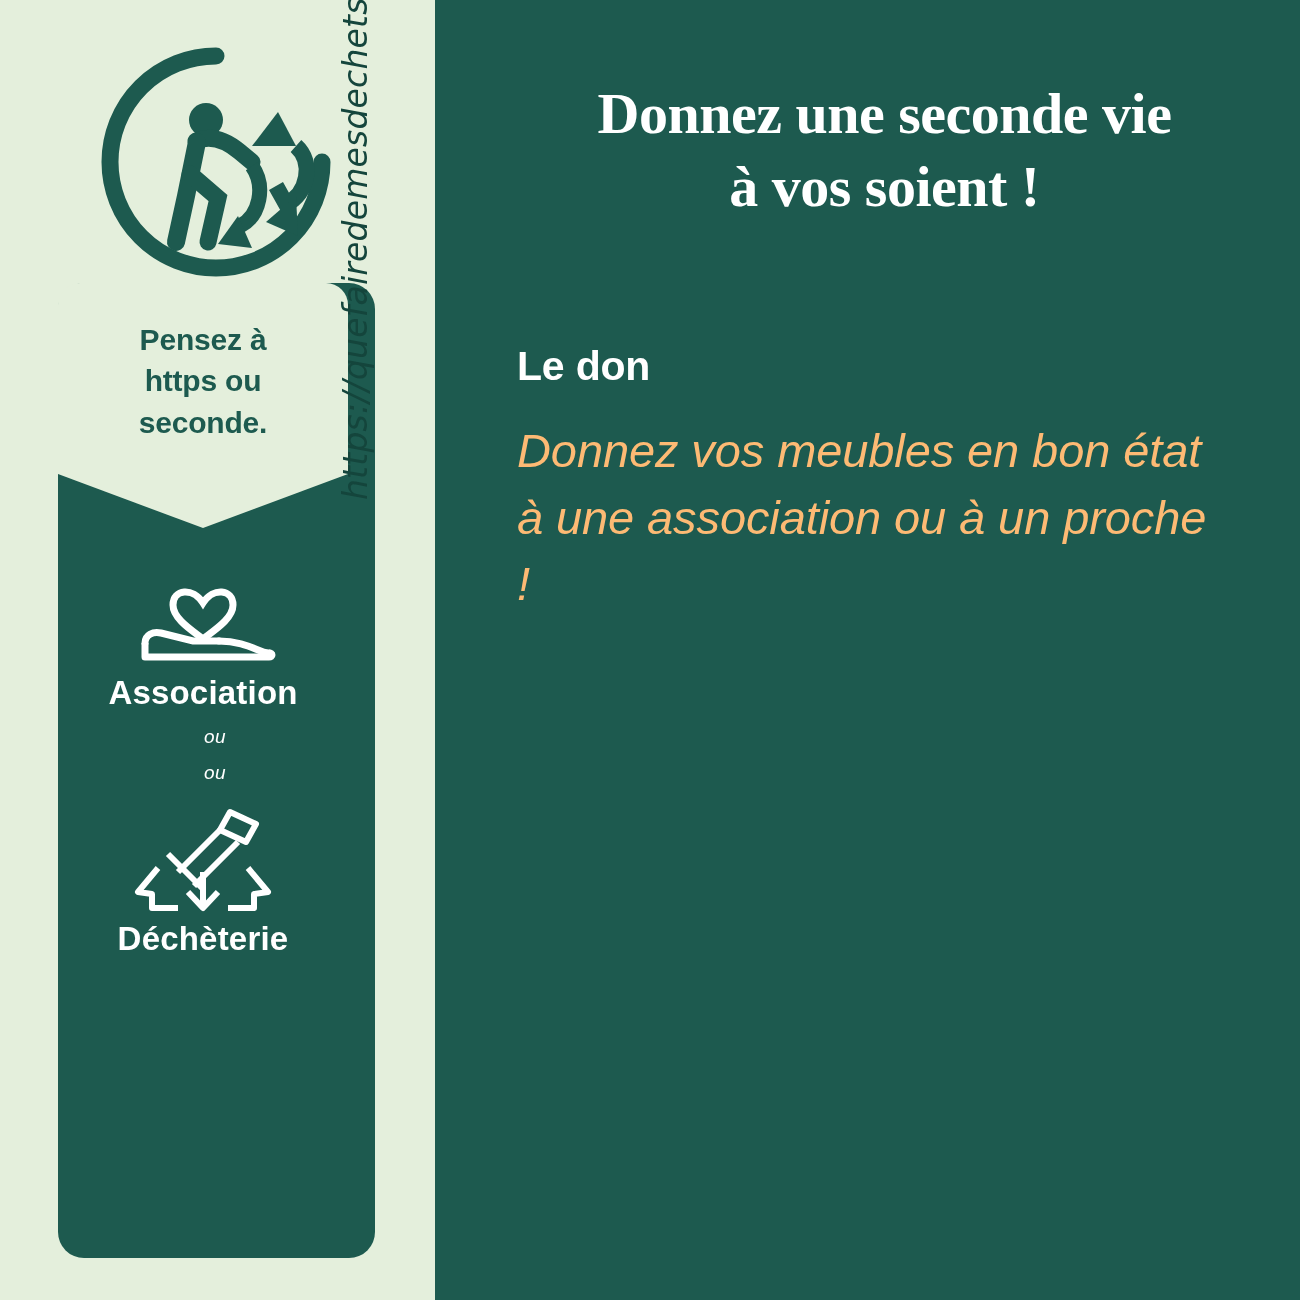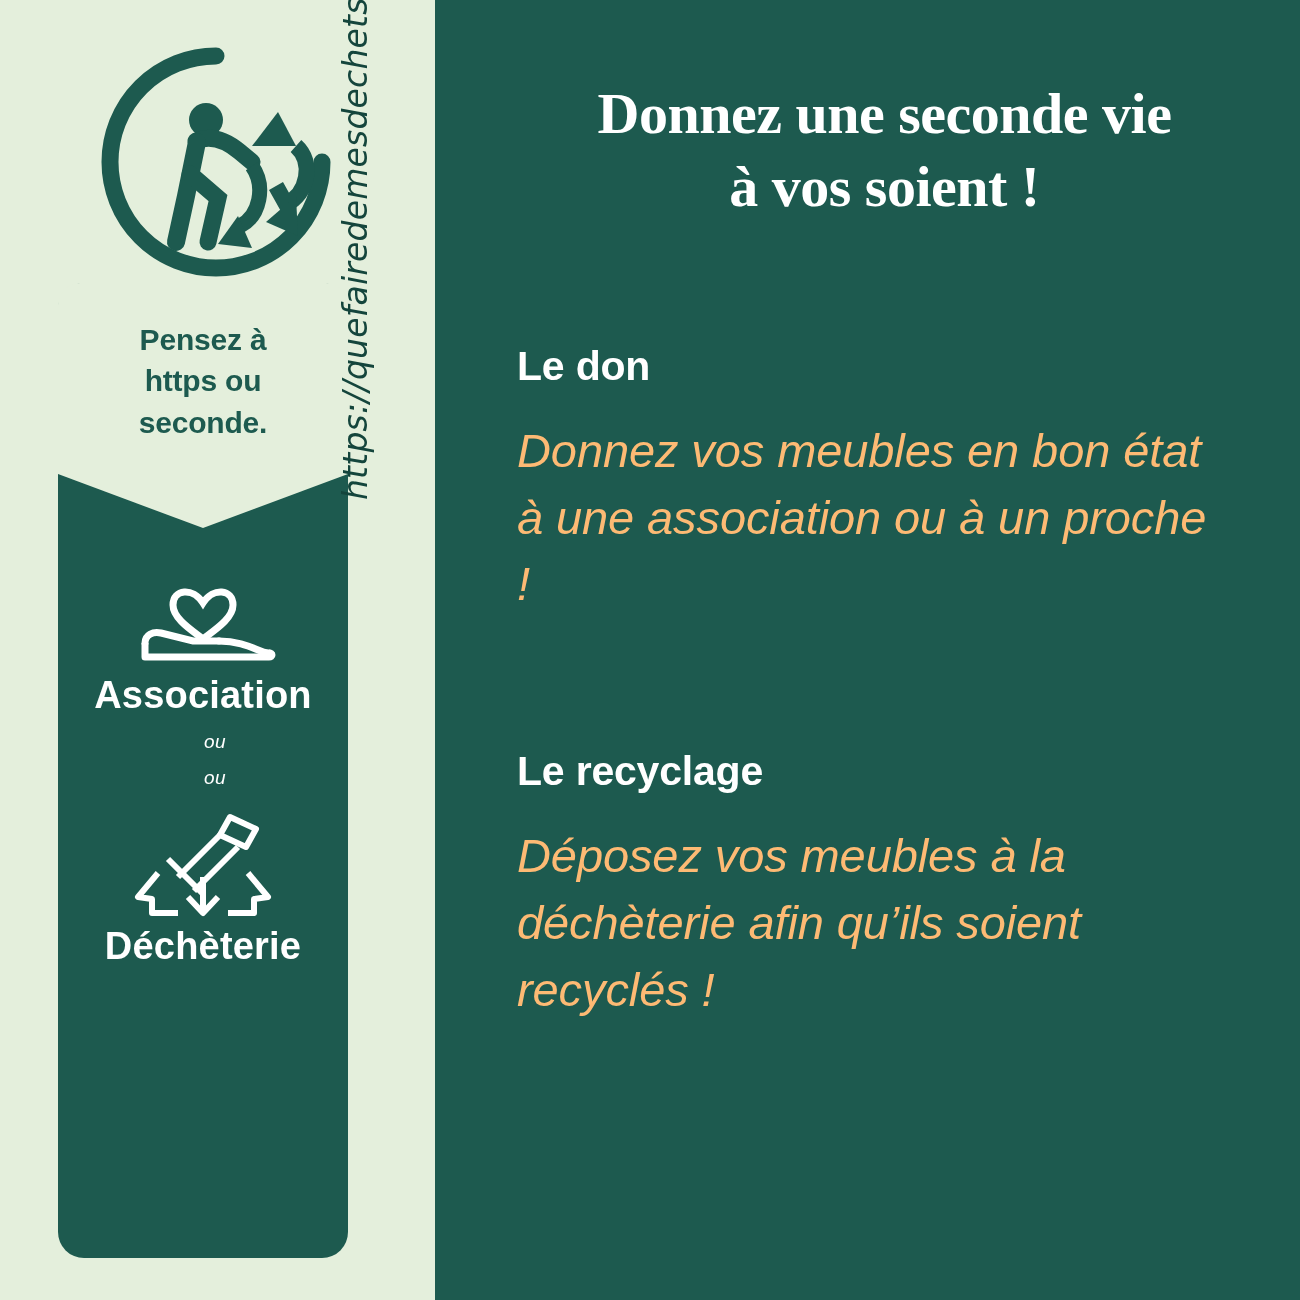--- a/index.html
+++ b/index.html
@@ -35,20 +35,21 @@
     height: 232px;
   }
   .ribbon {
     position: absolute;
     left: 58px;
     top: 283px;
     width: 290px;
     height: 975px;
     background: #1d5a4f;
     border-radius: 26px 26px 26px 26px;
+    padding-left: 27px;
   }
   .ribbon-head {
     position: absolute;
     left: 0;
     top: 0;
     width: 290px;
     height: 245px;
     background: #e4efdc;
     border-radius: 22px 22px 0 0;
     clip-path: polygon(0 0, 100% 0, 100% 78%, 50% 100%, 0 78%);
@@ -74,21 +75,21 @@
   .step {
     margin-top: 18px;
   }
   .step-icon {
     height: 112px;
     display: flex;
     align-items: center;
     justify-content: center;
   }
   .step-label {
-    font-size: 38px;
+    font-size: 33px;
     font-weight: bold;
     color: #ffffff;
     margin-top: 6px;
     letter-spacing: 0.2px;
   }
   .sep {
     font-size: 19px;
     font-style: italic;
     color: #ffffff;
     margin-top: 14px;
@@ -232,19 +233,15 @@
     <div class="headline">
       <div>Donnez une seconde vie</div>
       <div>à vos soient !</div>
     </div>
 
     <div class="section don">
       <div class="section-title">Le don</div>
       <div class="section-body">Donnez vos meubles en bon état à une association ou à un proche !</div>
     </div>
 
-    <div class="section recyclage">
-      <div class="section-title">Le recyclage</div>
-      <div class="section-body">Déposez vos meubles à la déchèterie afin qu’ils soient recyclés !</div>
-    </div>
   </div>
 
 </div>
 
 </body></html>

